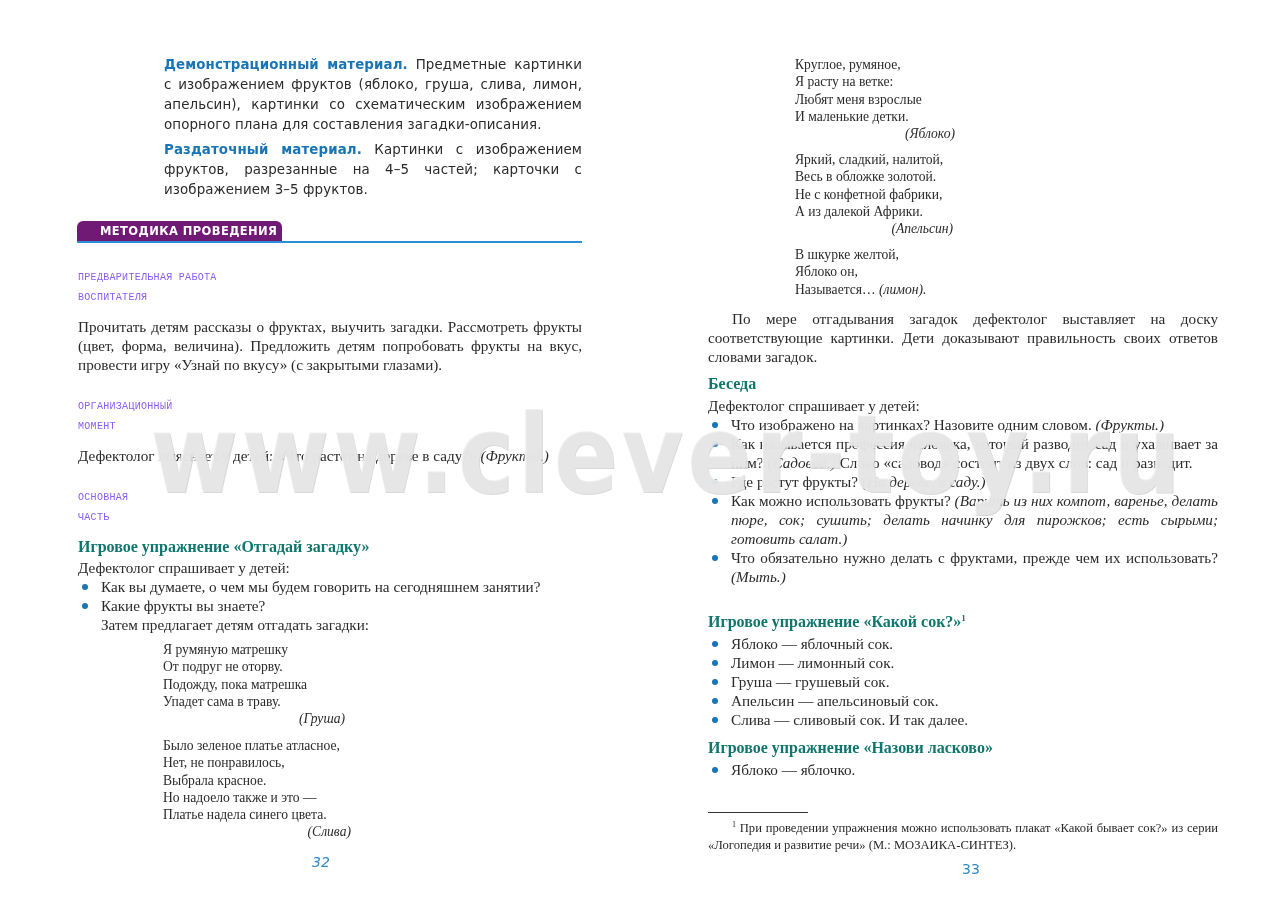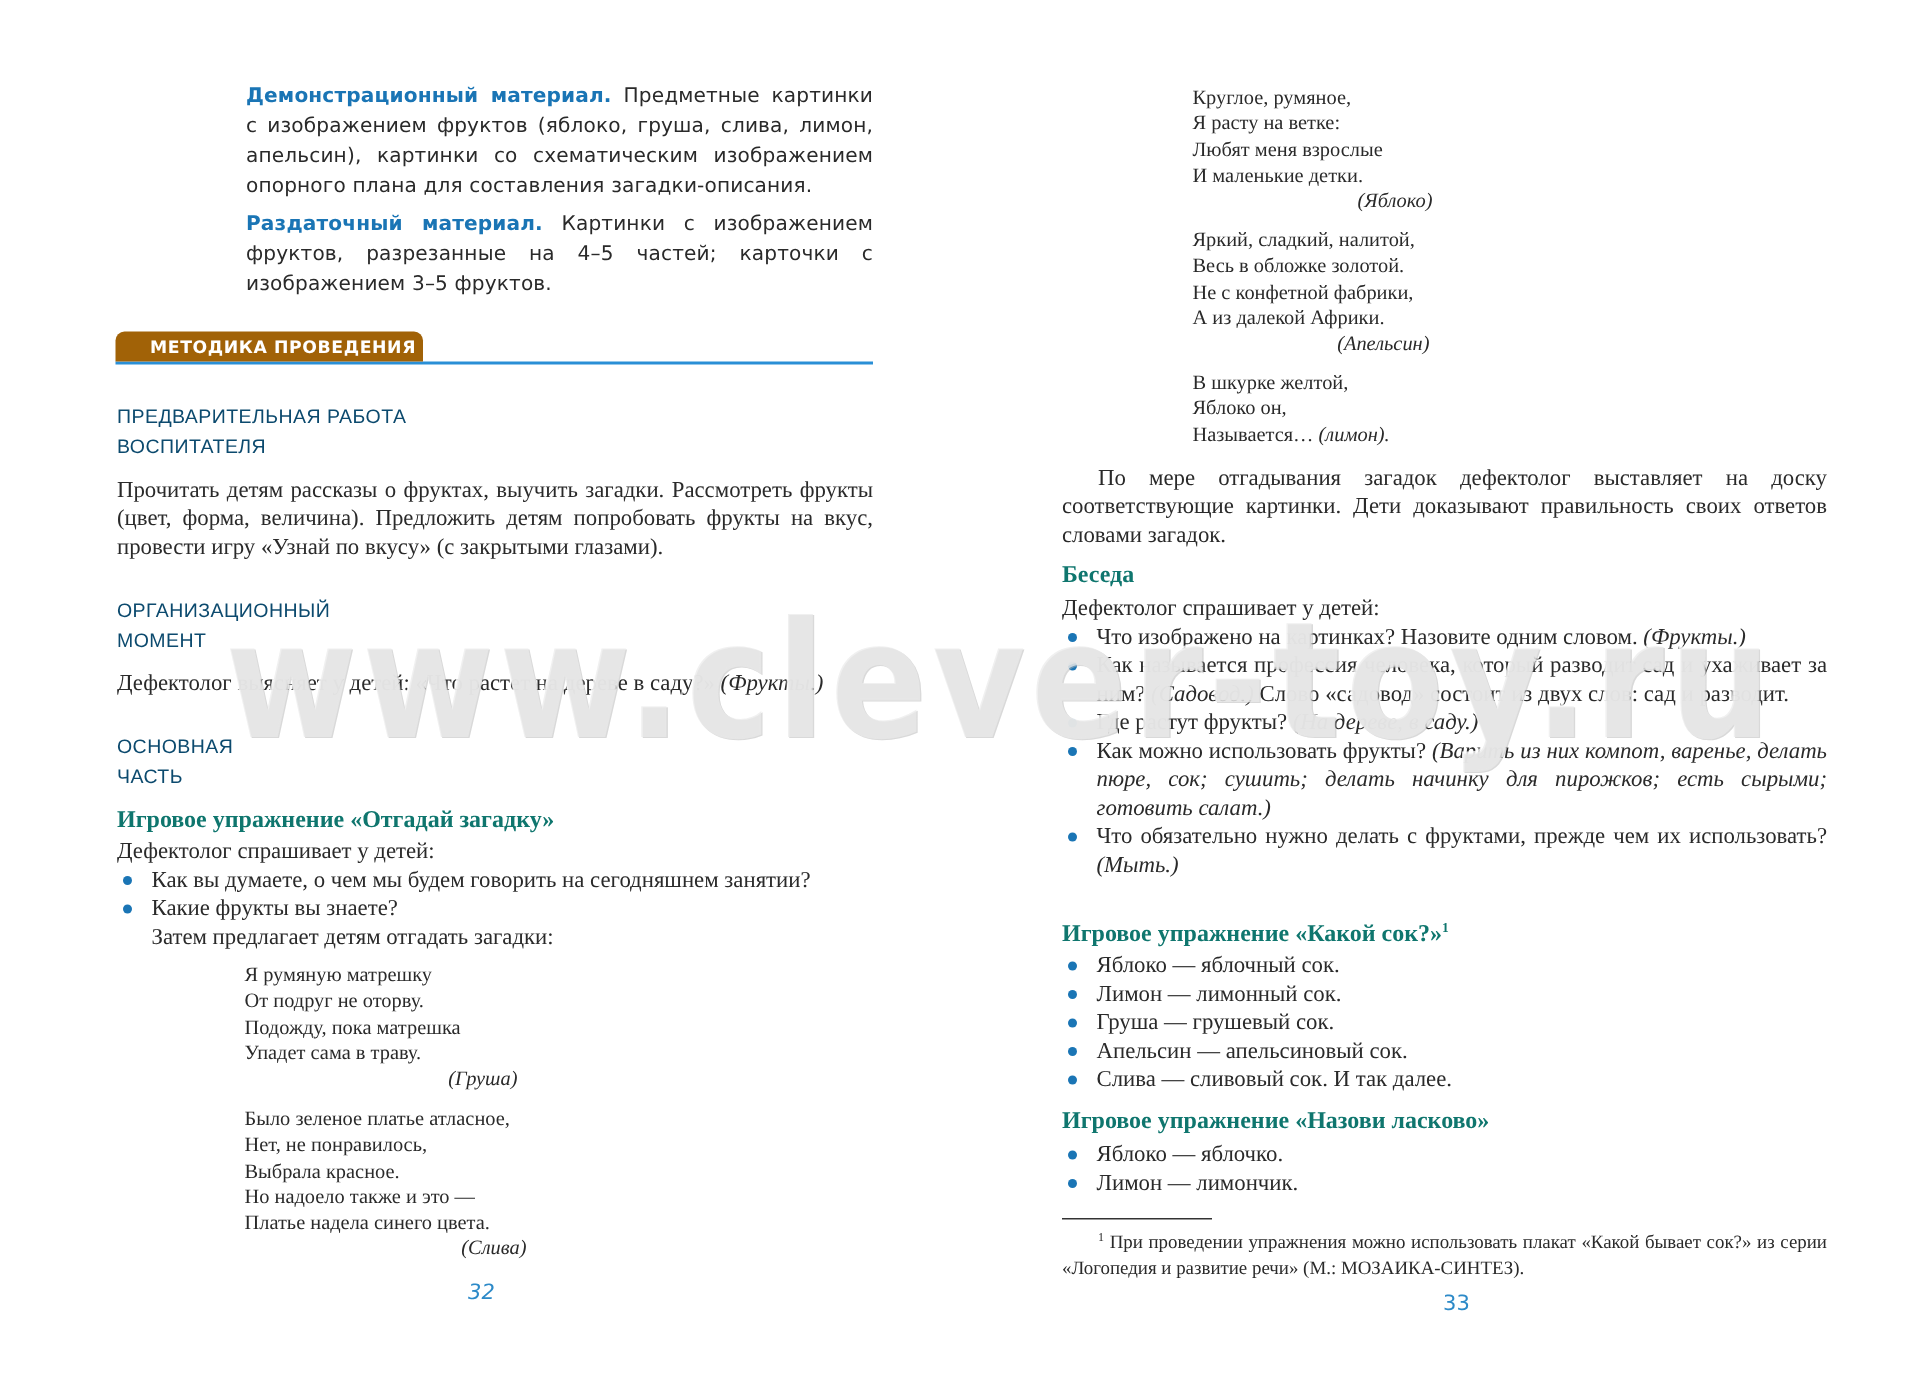--- a/index.html
+++ b/index.html
@@ -10,23 +10,23 @@
   .serif { font-family:"Liberation Serif", "DejaVu Serif", serif; }
   .abs { position:absolute; }
 
   
   .materials { left:164px; top:55px; width:418px; font-family:"DejaVu Sans", sans-serif; font-size:13.4px; line-height:20px; text-align:justify; letter-spacing:0.1px; }
   .materials p { margin:0 0 5px 0; }
   .materials b { color:#1a75b5; font-weight:bold;margin-top:21px; }
 
   
   .band { left:77px; top:221px; width:505px; height:20px; border-bottom:2px solid #2a8fd6; }
-  .band-tab { position:absolute; left:0; top:0; width:205px; height:20px; background:#a16207; border-radius:6px 6px 0 0; color:#fff; font-family:"DejaVu Sans", sans-serif; font-weight:bold; font-size:11.5px; line-height:20px; padding-left:23px; box-sizing:border-box; letter-spacing:0.4px; }
+  .band-tab { position:absolute; left:0; top:0; width:205px; height:20px; background:#701a75; border-radius:6px 6px 0 0; color:#fff; font-family:"DejaVu Sans", sans-serif; font-weight:bold; font-size:11.5px; line-height:20px; padding-left:23px; box-sizing:border-box; letter-spacing:0.4px; }
 
-  .caps { font-family:Liberation Sans, sans-serif; font-size:13px; line-height:20px; letter-spacing:0.3px; color:#0c4a6e; }
+  .caps { font-family:Liberation Mono, monospace; font-size:10px; line-height:20px; letter-spacing:0.3px; color:#8b5cf6; }
   .body-text { font-family:"Liberation Serif", serif; font-size:15.2px; line-height:19px; text-align:justify; color:#2a2a2a; }
   .h-blue { font-family:"Liberation Serif", serif; font-weight:bold; font-size:16px; color:#0f766e; }
   ul.bul { list-style:none; margin:0; padding:0; }
   ul.bul li { position:relative; padding-left:23px; }
   ul.bul li .dot { position:absolute; left:4px; top:7px; width:6px; height:6px; border-radius:50%; background:#1a75b5; }
   .poem { font-family:"Liberation Serif", serif; font-size:13.6px; line-height:17.3px; color:#2a2a2a; }
   .poem .ans { font-style:italic; text-align:right; }
   .pgnum { font-family:"DejaVu Sans", sans-serif; font-size:14px; color:#2d8ac8; text-align:center; width:40px; }
   i { font-style:italic; }
 
@@ -142,21 +142,20 @@
     <li><span class="dot"></span><span>Лимон — лимонный сок.</span></li>
     <li><span class="dot"></span><span>Груша — грушевый сок.</span></li>
     <li><span class="dot"></span><span>Апельсин — апельсиновый сок.</span></li>
     <li><span class="dot"></span><span>Слива — сливовый сок. И так далее.</span></li>
   </ul>
 
   <div class="abs h-blue" style="left:68px; top:739px;">Игровое упражнение «Назови ласково»</div>
 
   <ul class="abs bul body-text" style="left:68px; top:760px; width:510px;">
     <li><span class="dot"></span><span>Яблоко — яблочко.</span></li>
-    <li><span class="dot"></span><span>Лимон — лимончик.</span></li>
   </ul>
 
   <div class="abs" style="left:68px; top:812px; width:100px; border-top:1px solid #333;"></div>
 
   <div class="abs serif" style="left:68px; top:816px; width:510px; font-size:12.6px; line-height:17px; text-align:justify; text-indent:24px; color:#2a2a2a;"><sup style="font-size:8px;">1</sup><span> При проведении упражнения можно использовать плакат «Какой бывает сок?» из серии «Логопедия и развитие речи» (М.: МОЗАИКА-СИНТЕЗ).</span></div>
 
   <div class="abs pgnum" style="left:311px; top:861px;">33</div>
 </div>
 
 <div class="abs watermark">www.clever-toy.ru</div>

